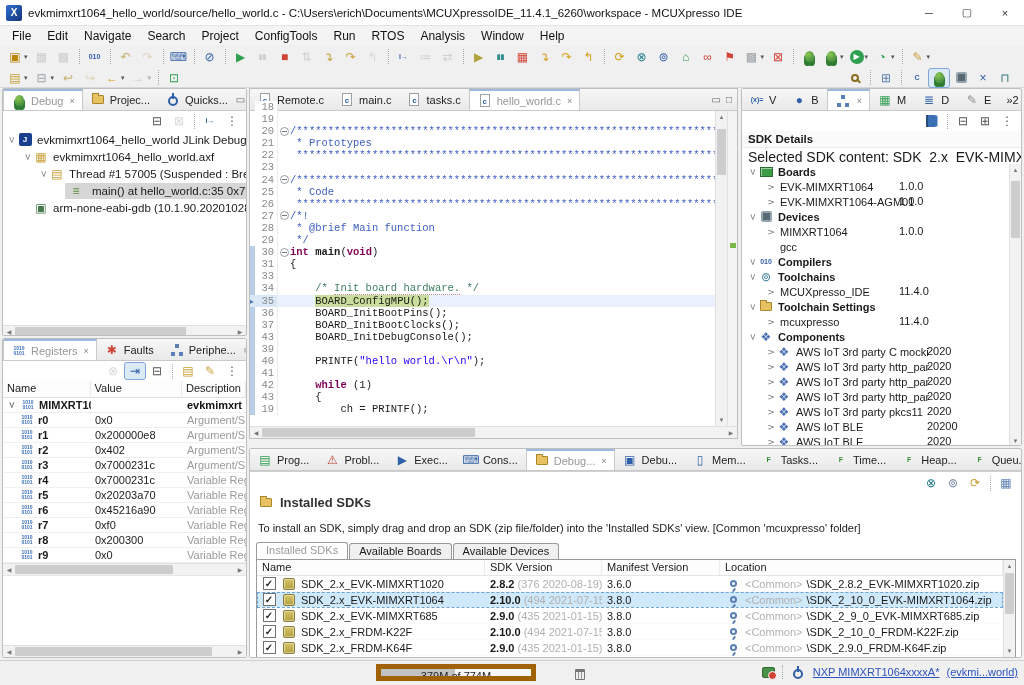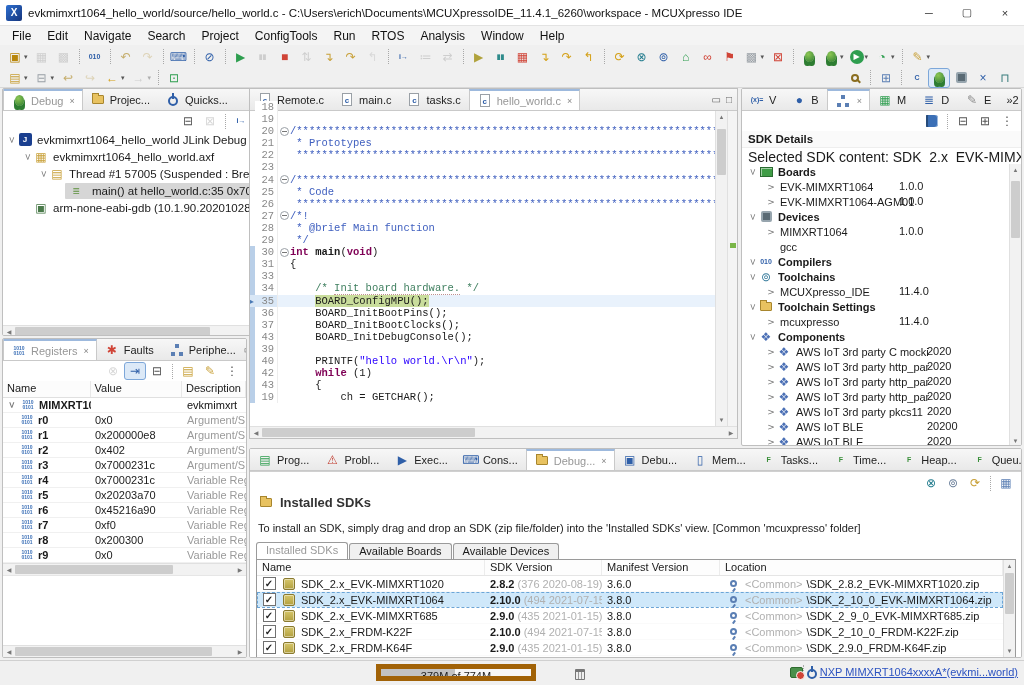--- a/index.html
+++ b/index.html
@@ -75,21 +75,21 @@
 .selbox{display:flex;align-items:center;gap:4px;background:#d6d6d6;border-radius:1px;padding:0 3px}
 .drow .lbl{margin-left:4px}
 
 #reg-table{font-size:11px}
 .rhead{display:flex;height:17px;border-bottom:1px solid #e0e0e0;background:#fcfcfc;font-size:11px}
 .rhead span{padding:1px 4px;border-right:1px solid #e8e8e8}
 .rrow{display:flex;height:15px;border-bottom:1px solid #f0f0f0;align-items:center}
 .rc-name{width:88px;display:flex;align-items:center;gap:3px;padding-left:4px;font-weight:bold;overflow:hidden}
 .rc-val{width:92px;padding-left:4px;overflow:hidden}
 .rc-desc{flex:1;padding-left:4px;color:#9a9a9a;overflow:hidden;white-space:nowrap}
-.rc-desc.b{color:#111;font-weight:normal}
+.rc-desc.b{color:#111;font-weight:bold}
 .regdetail{background:#fff;position:relative;border-top:1px solid #e6e6e6}
 
 #editor{position:absolute;background:#fff;border:1px solid #bfbfbf;overflow:hidden}
 #ed-body{display:flex;height:315px}
 #ed-lines{flex:1;overflow:hidden;font-family:Liberation Mono, monospace;font-size:10.5px;line-height:12.1px;margin-top:-10px;position:relative}
 .ln{display:flex;height:12.1px;position:relative;white-space:pre}
 .rng{width:5px;flex:none}
 .rng.on{background:#b9cfe8}
 .lnum{width:22px;flex:none;text-align:right;color:#888;padding-right:3px;background:#fff}
 .lfold{width:13px;flex:none;display:flex;align-items:center;justify-content:center;border-left:1px solid #ededed}
@@ -135,21 +135,21 @@
 .c-man{width:118px;padding-left:5px;overflow:hidden}
 .c-loc{flex:1;display:flex;align-items:center;gap:4px;padding-left:5px;overflow:hidden}
 .vbuild{color:#b0b0b0}
 .vnum{font-weight:bold}
 .locpfx{color:#b0b0b0}
 
 #statusbar{position:absolute;left:0;top:660px;width:1024px;height:25px;background:#f0f0f0;border-top:1px solid #d0d0d0;font-size:11px}
 #heap{position:absolute;left:376px;top:3px;width:160px;height:17px;border:5px solid #a16207;background:#f7f7f7;overflow:hidden}
 #heapfill{height:100%;background:#c2c2c2}
 #heaptext{position:absolute;left:0;top:1px;width:100%;text-align:center;color:#222}
-#sb-right{position:absolute;right:6px;top:3px;display:flex;align-items:center;}
+#sb-right{position:absolute;right:6px;top:3px;display:flex;align-items:center;gap:7px}
 #sb-right a{color:var(--lnk);text-decoration:underline}
 .probeic{width:13px;height:11px;background:#4a8f4a;border:1px solid #2e6b2e;border-radius:2px;position:relative}
 .probeic::after{content:"";position:absolute;right:-3px;bottom:-3px;width:7px;height:7px;background:#d04437;border-radius:50%;border:1px solid #fff}
 .sbsep{width:1px;height:14px;border-left:1px dotted #a8a8a8}
 #trash{position:absolute;left:572px;top:5px}
 
 #main{position:absolute;left:0;top:88px;width:1024px;height:570px}
 </style>
 </head>
 <body>
@@ -377,21 +377,21 @@
         <span class="ic" style="color: rgb(47, 95, 168);">×</span>
       </span>
       <span class="tbtn">
         <span class="ic" style="color: rgb(58, 125, 125);">⊓</span>
       </span>
     </div>
 </div>
 
 <div id="main">
 
-  <div class="view" id="dbgview" style="left:2px;top:0;width:276px;height:248px">
+  <div class="view" id="dbgview" style="left:2px;top:0;width:245px;height:248px">
     <div class="vtabbar" id="dbg-tabs">
         <div class="vtab on">
           <span class="ic" style="color: rgb(46, 125, 50);">
             <span class="bugic"></span>
           </span>
           <span class="tlbl">Debug</span>
           <span class="tclose">×</span>
         </div>
         <div class="vtab">
           <span class="ic" style="color: rgb(200, 160, 56);">
@@ -704,23 +704,24 @@
           <div class="ln"><span class="rng on"></span><span class="lnum">30</span><span class="lfold"><span class="foldm"></span></span><span class="lcode"><span class="tk kw">int</span><span class="tk pl"> </span><span class="tk fn">main</span><span class="tk pl">(</span><span class="tk kw">void</span><span class="tk pl">)</span></span></div>
           <div class="ln"><span class="rng on"></span><span class="lnum">31</span><span class="lfold"></span><span class="lcode"><span class="tk pl">{</span></span></div>
           <div class="ln"><span class="rng on"></span><span class="lnum">33</span><span class="lfold"></span><span class="lcode"></span></div>
           <div class="ln"><span class="rng on"></span><span class="lnum">34</span><span class="lfold"></span><span class="lcode"><span class="tk com">    /* </span><span class="tk comsp">Init board hardware.</span><span class="tk com"> */</span></span></div>
           <div class="ln cur"><span class="rng on"></span><span class="lnum">35</span><span class="lfold"></span><span class="iparrow">▶</span><span class="lcode"><span class="tk pl">    </span><span class="tk hl">BOARD_ConfigMPU();</span></span></div>
           <div class="ln"><span class="rng on"></span><span class="lnum">36</span><span class="lfold"></span><span class="lcode"><span class="tk pl">    BOARD_InitBootPins();</span></span></div>
           <div class="ln"><span class="rng on"></span><span class="lnum">37</span><span class="lfold"></span><span class="lcode"><span class="tk pl">    BOARD_InitBootClocks();</span></span></div>
           <div class="ln"><span class="rng on"></span><span class="lnum">43</span><span class="lfold"></span><span class="lcode"><span class="tk pl">    BOARD_InitDebugConsole();</span></span></div>
           <div class="ln"><span class="rng on"></span><span class="lnum">39</span><span class="lfold"></span><span class="lcode"></span></div>
           <div class="ln"><span class="rng on"></span><span class="lnum">40</span><span class="lfold"></span><span class="lcode"><span class="tk pl">    PRINTF(</span><span class="tk strsp">"hello world.\r\n"</span><span class="tk pl">);</span></span></div>
+          <div class="ln"><span class="rng on"></span><span class="lnum">41</span><span class="lfold"></span><span class="lcode"></span></div>
           <div class="ln"><span class="rng on"></span><span class="lnum">42</span><span class="lfold"></span><span class="lcode"><span class="tk pl">    </span><span class="tk kw">while</span><span class="tk pl"> (1)</span></span></div>
           <div class="ln"><span class="rng on"></span><span class="lnum">43</span><span class="lfold"></span><span class="lcode"><span class="tk pl">    {</span></span></div>
-          <div class="ln"><span class="rng on"></span><span class="lnum">19</span><span class="lfold"></span><span class="lcode"><span class="tk pl">        ch = GETCHAR();</span></span></div>
+          <div class="ln"><span class="rng on"></span><span class="lnum">19</span><span class="lfold"></span><span class="lcode"><span class="tk pl">        ch = PRINTF();</span></span></div>
         </div>
       <div class="vsb" id="ed-vsb">
           <span class="sarr">▲</span>
           <div class="strack">
             <div class="sthumb" style="top: 2%; height: 16%;"></div>
           </div>
           <span class="sarr">▼</span>
         </div>
       <div id="ed-ruler">
         <span class="rmark" style="top:42%;background:#7ab648"></span>

